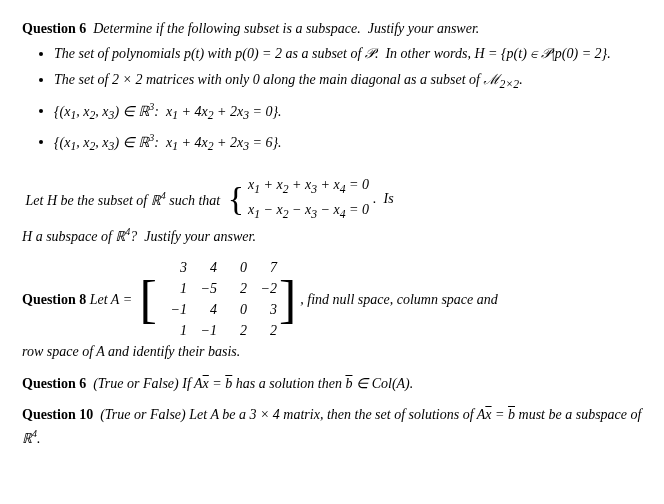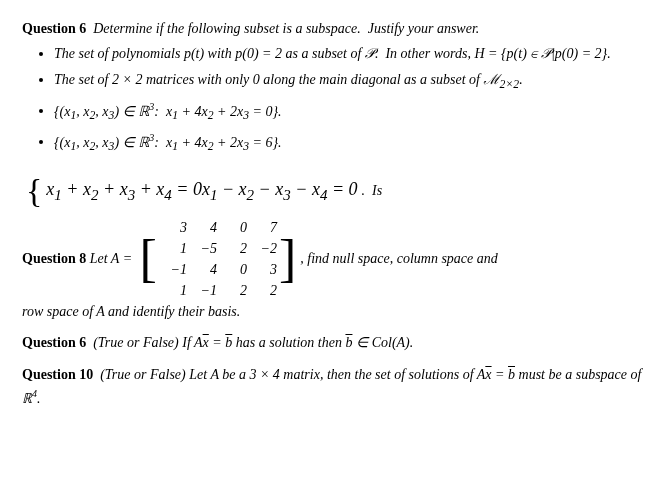--- a/index.html
+++ b/index.html
@@ -69,23 +69,23 @@
       margin: 0 4px;
     }
     .system-brace {
       font-size: 34px;
       font-weight: 100;
       line-height: 1;
       margin-right: 4px;
     }
     .system-equations {
       display: flex;
-      flex-direction: row;
+      flex-direction: column;
       font-style: italic;
-      font-size: 18px;
+      font-size: 14px;
       line-height: 1.6;
     }
     .q7-line {
       display: flex;
       flex-wrap: wrap;
       align-items: center;
       line-height: 1.7;
     }
     .q8-line {
       display: flex;
@@ -118,28 +118,36 @@
     </li>
     <li>
       {(<i>x</i><sub>1</sub>,&nbsp;<i>x</i><sub>2</sub>,&nbsp;<i>x</i><sub>3</sub>) ∈ ℝ<sup>3</sup>:
       &nbsp;<i>x</i><sub>1</sub>&nbsp;+&nbsp;4<i>x</i><sub>2</sub>&nbsp;+&nbsp;2<i>x</i><sub>3</sub>&nbsp;=&nbsp;6}.
     </li>
   </ul>
 </div>
 
 <div class="question-block">
   <div class="q7-line">
+    <span class="question-text">
+      &nbsp;Let <i>H</i> be the subset of ℝ<sup>4</sup> such that&nbsp;
+    </span>
     <span class="system-container">
       <span class="system-brace">{</span>
       <span class="system-equations">
         <span><i>x</i><sub>1</sub> + <i>x</i><sub>2</sub> + <i>x</i><sub>3</sub> + <i>x</i><sub>4</sub> = 0</span>
         <span><i>x</i><sub>1</sub> − <i>x</i><sub>2</sub> − <i>x</i><sub>3</sub> − <i>x</i><sub>4</sub> = 0</span>
       </span>
     </span>
     <span class="question-text">.&nbsp; Is</span>
+  </div>
+  <div>
+    <span class="question-text">
+      <i>H</i> a subspace of ℝ<sup>4</sup>?&nbsp; Justify your answer.
+    </span>
   </div>
 </div>
 
 <div class="question-block">
   <div class="q8-line">
     <span class="question-label">Question 8</span>
     <span class="question-text">&nbsp;Let <i>A</i> =&nbsp;</span>
     <span class="matrix-container">
       <span class="matrix-bracket-left">[</span>
       <span class="matrix-cells">

